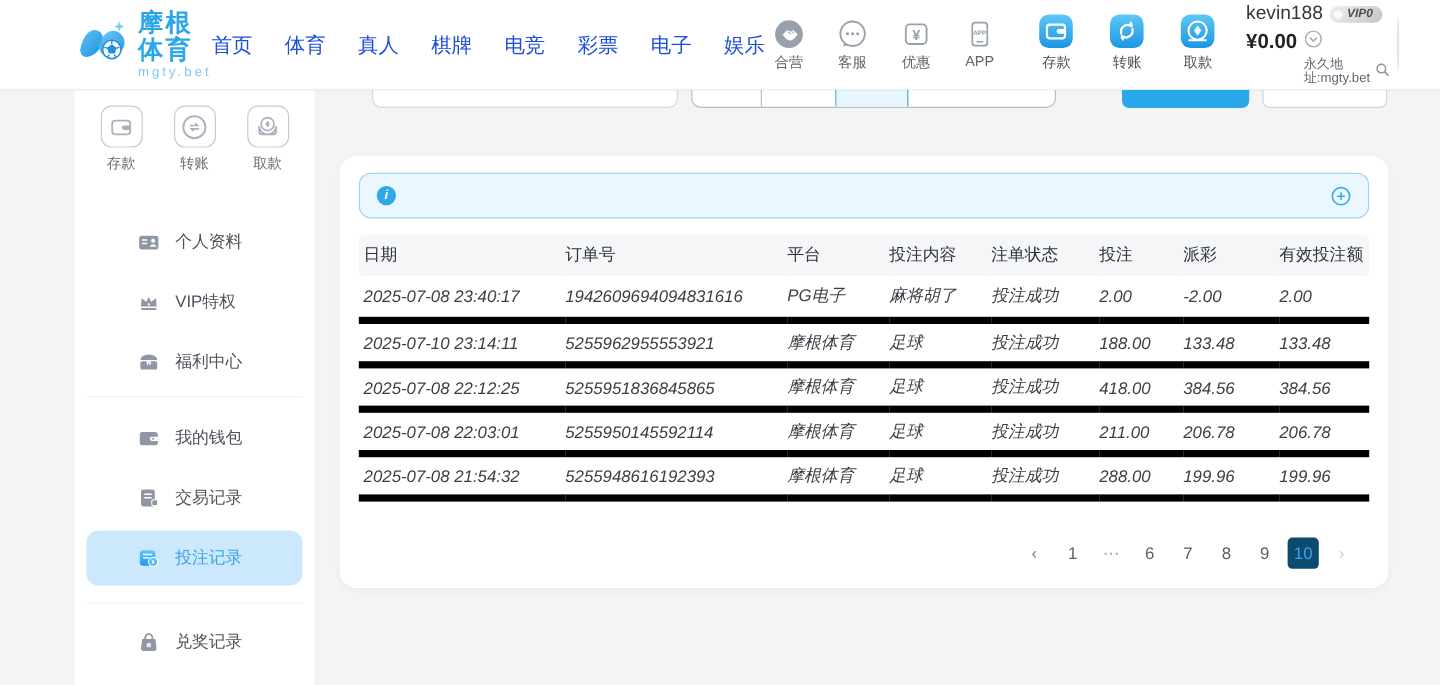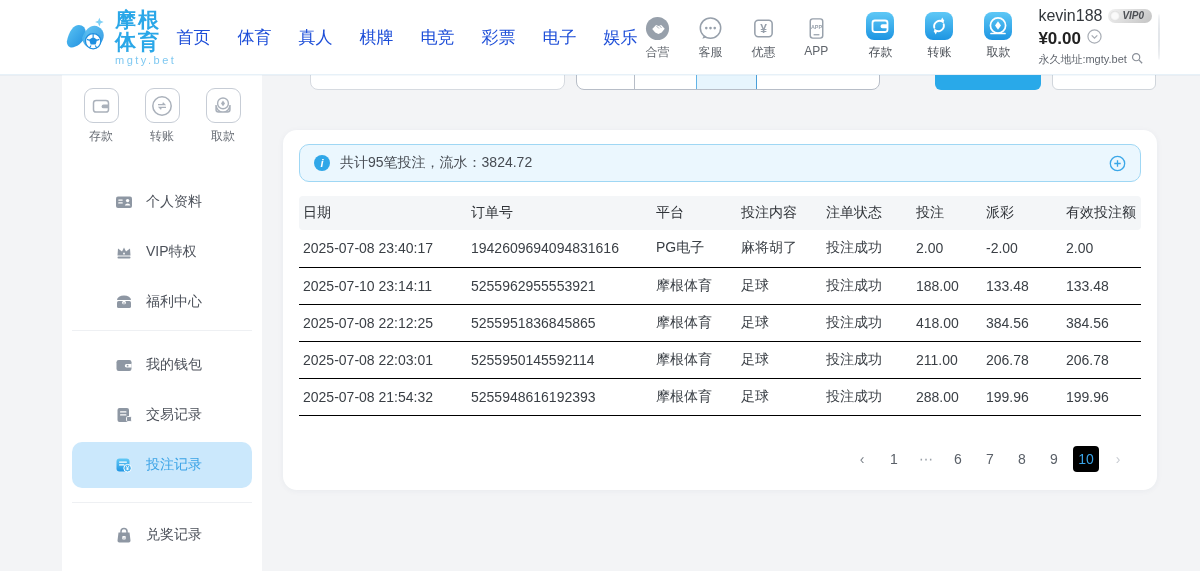--- a/index.html
+++ b/index.html
@@ -27,21 +27,21 @@
   .user { margin-left:18px; width:152px; line-height:1; cursor:default; }
   .user-row1 { display:flex; align-items:center; gap:6px; }
   .user-name { font-size:16px; color:#33373c; }
   .vip-badge { position:relative; background:linear-gradient(135deg,#f2f2f2 0%,#c3c3c3 100%);
                border-radius:9px; padding:2px 8px 2px 14px; font-size:10px; font-weight:bold;
                color:#4c4f54; font-style:italic; cursor:pointer; }
   .vip-badge::before { content:""; position:absolute; left:2px; top:2px; width:10px; height:10px;
                border-radius:50%; background:#fafafa; box-shadow:inset 0 0 2px #bbb; }
   .user-row2 { display:flex; align-items:center; gap:6px; margin-top:5px; }
   .user-balance { font-size:17px; font-weight:bold; color:#222; }
-  .user-row3 { display:flex; align-items:center; gap:4px; margin-top:5px; font-size:11px; color:#636870; }
+  .user-row3 { display:flex; align-items:center; gap:4px; margin-top:5px; font-size:11px; color:#636870;margin-left:48px; }
   .avatar { width:46px; height:46px; border-radius:50%; margin:0 40px 0 6px; cursor:pointer;
             border:1px solid #e3e6ea; overflow:hidden;
             background:
               radial-gradient(circle at 50% 20%, #33271f 0 17%, rgba(0,0,0,0) 18%),
               radial-gradient(circle at 50% 40%, #a0714f 0 26%, rgba(0,0,0,0) 27%),
               linear-gradient(180deg,#98a3b4 0%, #8d96a6 55%, #2e4d9d 58%, #243f8b 100%); }
 
   
   .sidebar { position:absolute; top:75px; left:62px; width:200px; height:496px; background:#fff; z-index:5; }
   .quick { display:flex; justify-content:center; gap:16px; padding-top:13px; }
@@ -84,30 +84,30 @@
               font-size:11px; font-weight:bold; font-style:italic; display:flex; align-items:center;
               justify-content:center; flex:none; }
   .info-text { margin-left:10px; font-size:14px; color:#474c53; }
   .info-plus { margin-left:auto; display:flex; cursor:pointer; }
 
   table.tbl { width:100%; border-collapse:collapse; table-layout:fixed; margin-top:14px; font-size:14px; }
   .tbl th { background:#f4f6f8; height:34px; font-weight:normal; color:#2f3338; text-align:left;
             padding:0; white-space:nowrap; }
   .tbl th:first-child { border-radius:4px 0 0 4px; padding-left:4px; }
   .tbl th:last-child  { border-radius:0 4px 4px 0; }
-  .tbl td { height:37px; border-bottom:1px solid #000000; color:#3a3f45; white-space:nowrap;
-            overflow:hidden; padding:0; }
+  .tbl td { height:37px; border-bottom:6px solid #000000; color:#3a3f45; white-space:nowrap;
+            overflow:hidden; padding:0;font-style:italic; }
   .tbl td:first-child { padding-left:4px; }
   .red { color:#ee4b4b; }
 
   .pager { display:flex; justify-content:flex-end; align-items:center; margin-top:30px;
            padding-right:10px; gap:6px; font-size:14px; color:#5a6068; }
   .pg { min-width:26px; height:26px; line-height:26px; text-align:center; border-radius:4px; cursor:pointer; }
   .pg-prev { color:#7d838b; } .pg-next { color:#c8ccd2; } .pg-dots { color:#9aa0a8; cursor:default; }
-  .pg.active { background:#000000; color:#3aa4e8; }
+  .pg.active { background:#0c4a6e; color:#3aa4e8; }
 </style>
 </head>
 <body>
 
 <div class="app">
 
   <div class="header">
     <div class="logo">
       <span>
         <svg width="46" height="46" viewBox="0 0 48 48">
@@ -392,21 +392,20 @@
     <div class="seg seg3"></div>
     <div class="seg seg4"></div>
   </div>
   <button class="btn-search"></button>
   <button class="btn-reset"></button>
 
   <div class="card">
 
     <div class="infobar">
       <span class="info-dot">i</span>
-      <span class="info-text">共计95笔投注，流水：3824.72</span>
       <span class="info-plus">
         <svg width="17" height="17" viewBox="0 0 18 18">
             <circle cx="9" cy="9" r="7.6" stroke="#3aa7e8" stroke-width="1.4" fill="none"></circle>
           <path d="M9 5.6 v6.8 M5.6 9 h6.8" stroke="#3aa7e8" stroke-width="1.4"></path>
           </svg>
       </span>
     </div>
 
     <table class="tbl">
       <colgroup>

